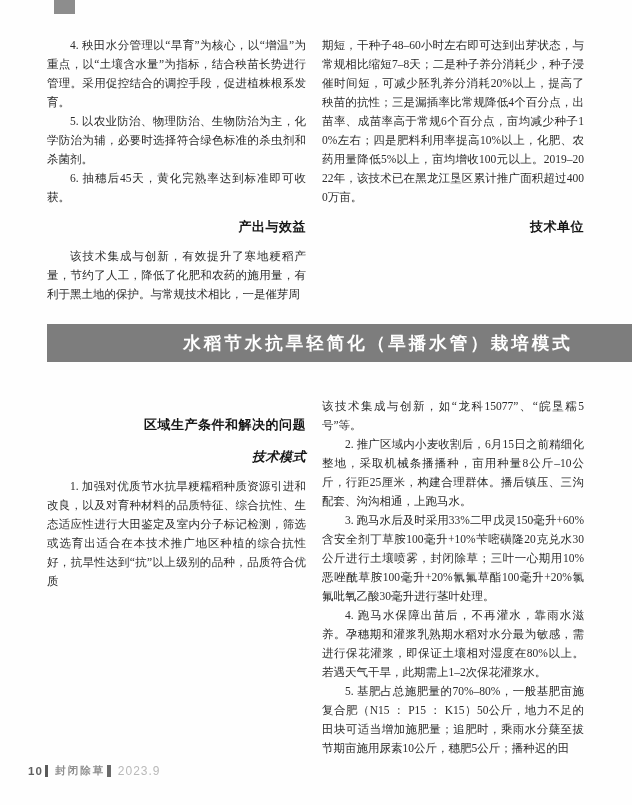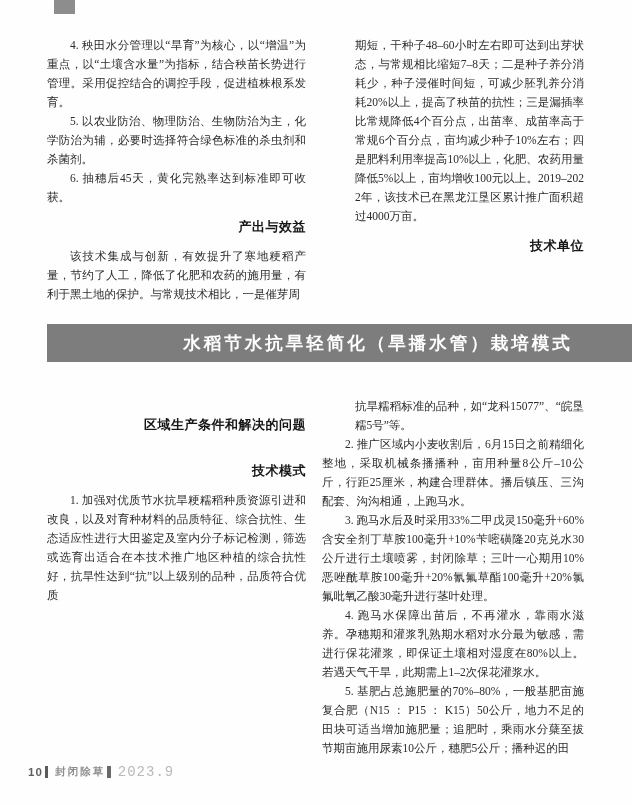--- a/index.html
+++ b/index.html
@@ -24,35 +24,35 @@
     line-height: 19px;
     text-align: justify;
     word-break: break-all;
   }
   #col-left-top    { left: 47px;  top: 36px;  width: 259px; }
   #col-right-top   { left: 322px; top: 36px;  width: 262px; }
   #col-left-bottom { left: 47px;  top: 412px; width: 259px; }
   #col-right-bottom{ left: 322px; top: 397px; width: 262px; }
 
   .col p { margin: 0; text-indent: 2em; }
-  .col p.no-indent { text-indent: 0; margin-left: 33px; }
+  .col p.no-indent { text-indent: 0; }
 
   .section-heading {
     font-family: "Liberation Sans", sans-serif;
     font-size: 13px;
     font-weight: bold;
     color: #161616;
     margin: 11px 0 12px 24px;
     text-indent: 0;
     letter-spacing: 0.5px;
     line-height: 17px;
     text-align: right;
   }
   #col-left-bottom .section-heading.first { margin-top: 4px; }
-  #col-left-bottom .section-heading.second { margin-top: 29px; }
+  #col-left-bottom .section-heading.second { margin-top: 15px; font-style: italic; }
 
   .contact-block { padding-left: 12px; }
   .contact-block p { text-indent: 0; }
 
   .banner {
     position: absolute; left: 47px; top: 324px;
     width: 574px; height: 38px;
     background: #7d7d7d;
     display: flex; align-items: center; justify-content: center; padding-left: 44px;
   }
@@ -75,21 +75,21 @@
   }
   .page-footer .bar {
     display: inline-block; width: 3.5px; height: 12px;
     background: #5a5a5a; margin: 0 7px 0 2px;
   }
   .page-footer .bar2 { background: #6a6a6a; }
   .page-footer .journal {
     font-size: 10.5px; color: #8d8d8d; letter-spacing: 2px; font-weight: bold;
   }
   .page-footer .issue {
-    font-size: 14px; color: #b9b9b9; letter-spacing: 1px; font-family: Liberation Mono, monospace;
+    font-size: 12px; color: #b9b9b9; letter-spacing: 1px;
   }
 </style>
 </head>
 <body>
 
 <div class="page">
 
   <div class="corner-square"></div>
 
   <div class="col" id="col-left-top">
@@ -111,21 +111,21 @@
     <span class="banner-title">水稻节水抗旱轻简化（旱播水管）栽培模式</span>
   </div>
 
   <div class="col" id="col-left-bottom">
     <div class="section-heading first">区域生产条件和解决的问题</div>
     <div class="section-heading second">技术模式</div>
     <p>1. 加强对优质节水抗旱粳糯稻种质资源引进和改良，以及对育种材料的品质特征、综合抗性、生态适应性进行大田鉴定及室内分子标记检测，筛选或选育出适合在本技术推广地区种植的综合抗性好，抗旱性达到“抗”以上级别的品种，品质符合优质</p>
   </div>
 
   <div class="col" id="col-right-bottom">
-    <p class="no-indent">抗旱糯稻标准的品种，如“龙科15077”、“皖垦糯5号”等。</p>
+    <p class="no-indent">该技术集成与创新，如“龙科15077”、“皖垦糯5号”等。</p>
     <p>2. 推广区域内小麦收割后，6月15日之前精细化整地，采取机械条播播种，亩用种量8公斤–10公斤，行距25厘米，构建合理群体。播后镇压、三沟配套、沟沟相通，上跑马水。</p>
     <p>3. 跑马水后及时采用33%二甲戊灵150毫升+60%含安全剂丁草胺100毫升+10%苄嘧磺隆20克兑水30公斤进行土壤喷雾，封闭除草；三叶一心期用10%恶唑酰草胺100毫升+20%氰氟草酯100毫升+20%氯氟吡氧乙酸30毫升进行茎叶处理。</p>
     <p>4. 跑马水保障出苗后，不再灌水，靠雨水滋养。孕穗期和灌浆乳熟期水稻对水分最为敏感，需进行保花灌浆，即保证土壤相对湿度在80%以上。若遇天气干旱，此期需上1–2次保花灌浆水。</p>
     <p>5. 基肥占总施肥量的70%–80%，一般基肥亩施复合肥（N15 ： P15 ： K15）50公斤，地力不足的田块可适当增加施肥量；追肥时，乘雨水分蘖至拔节期亩施用尿素10公斤，穗肥5公斤；播种迟的田</p>
   </div>
 
   <div class="page-footer">
     <span class="pageno">10</span>
     <span class="bar"></span>
     <span class="journal">封闭除草</span>

